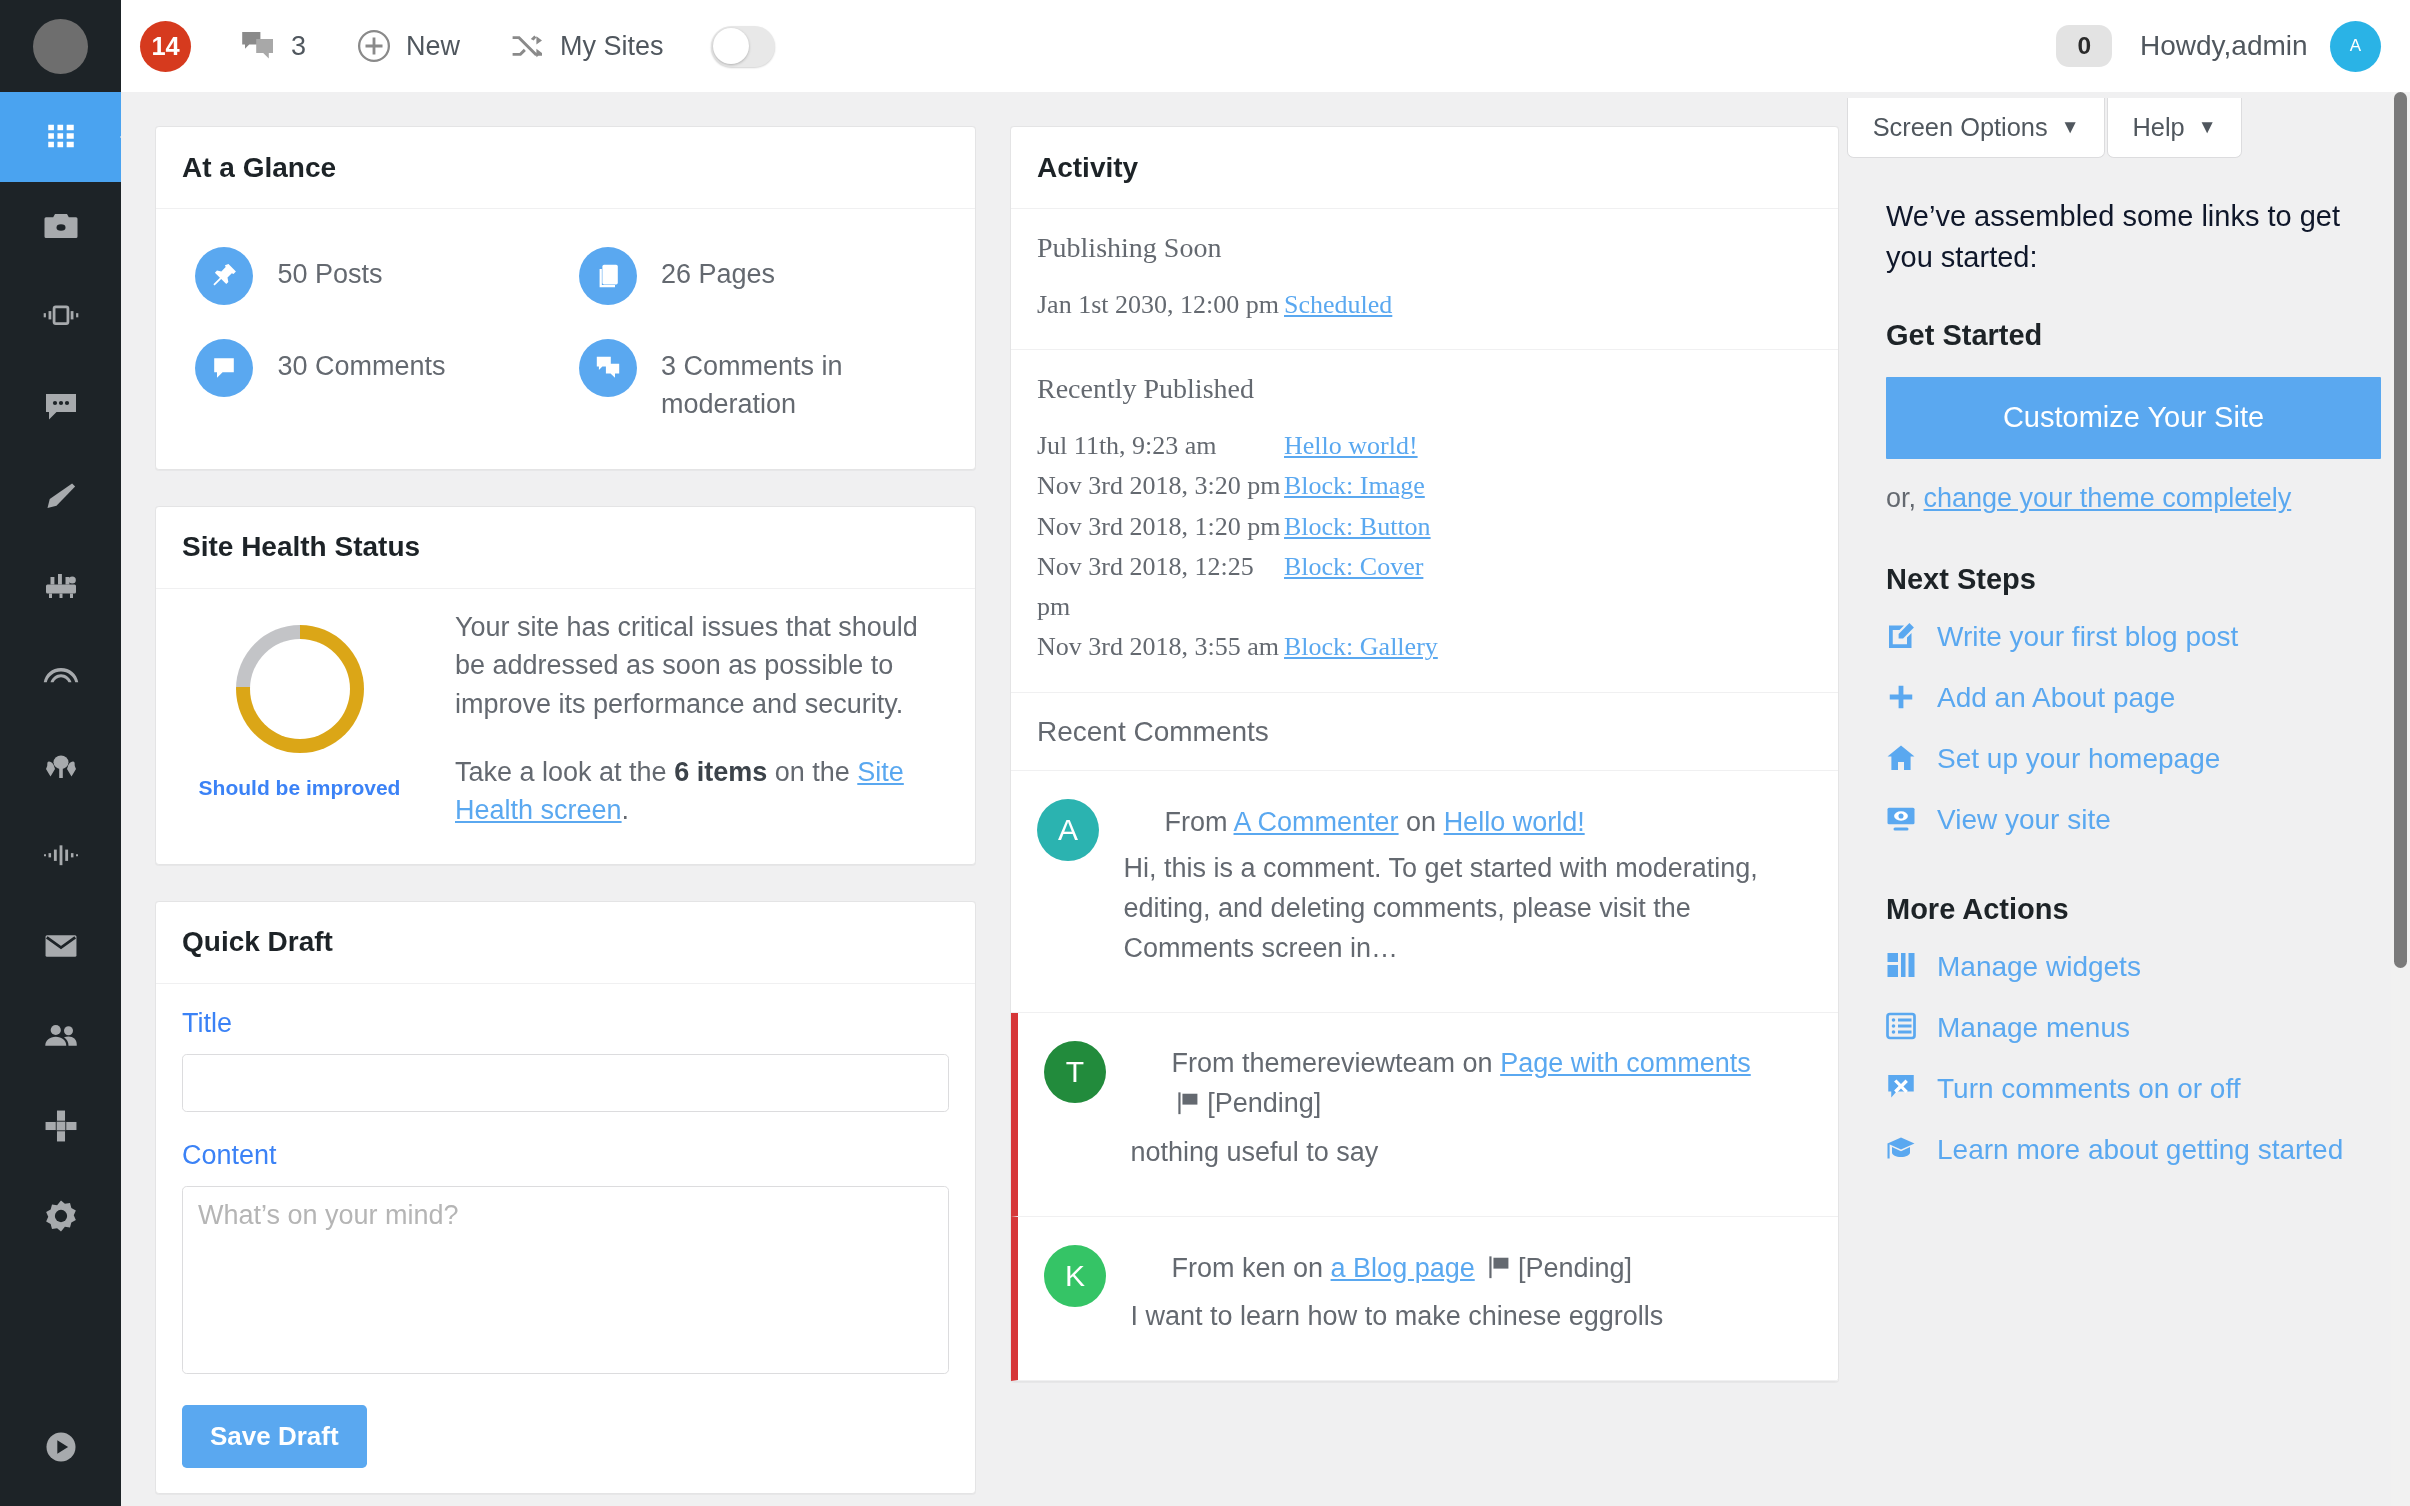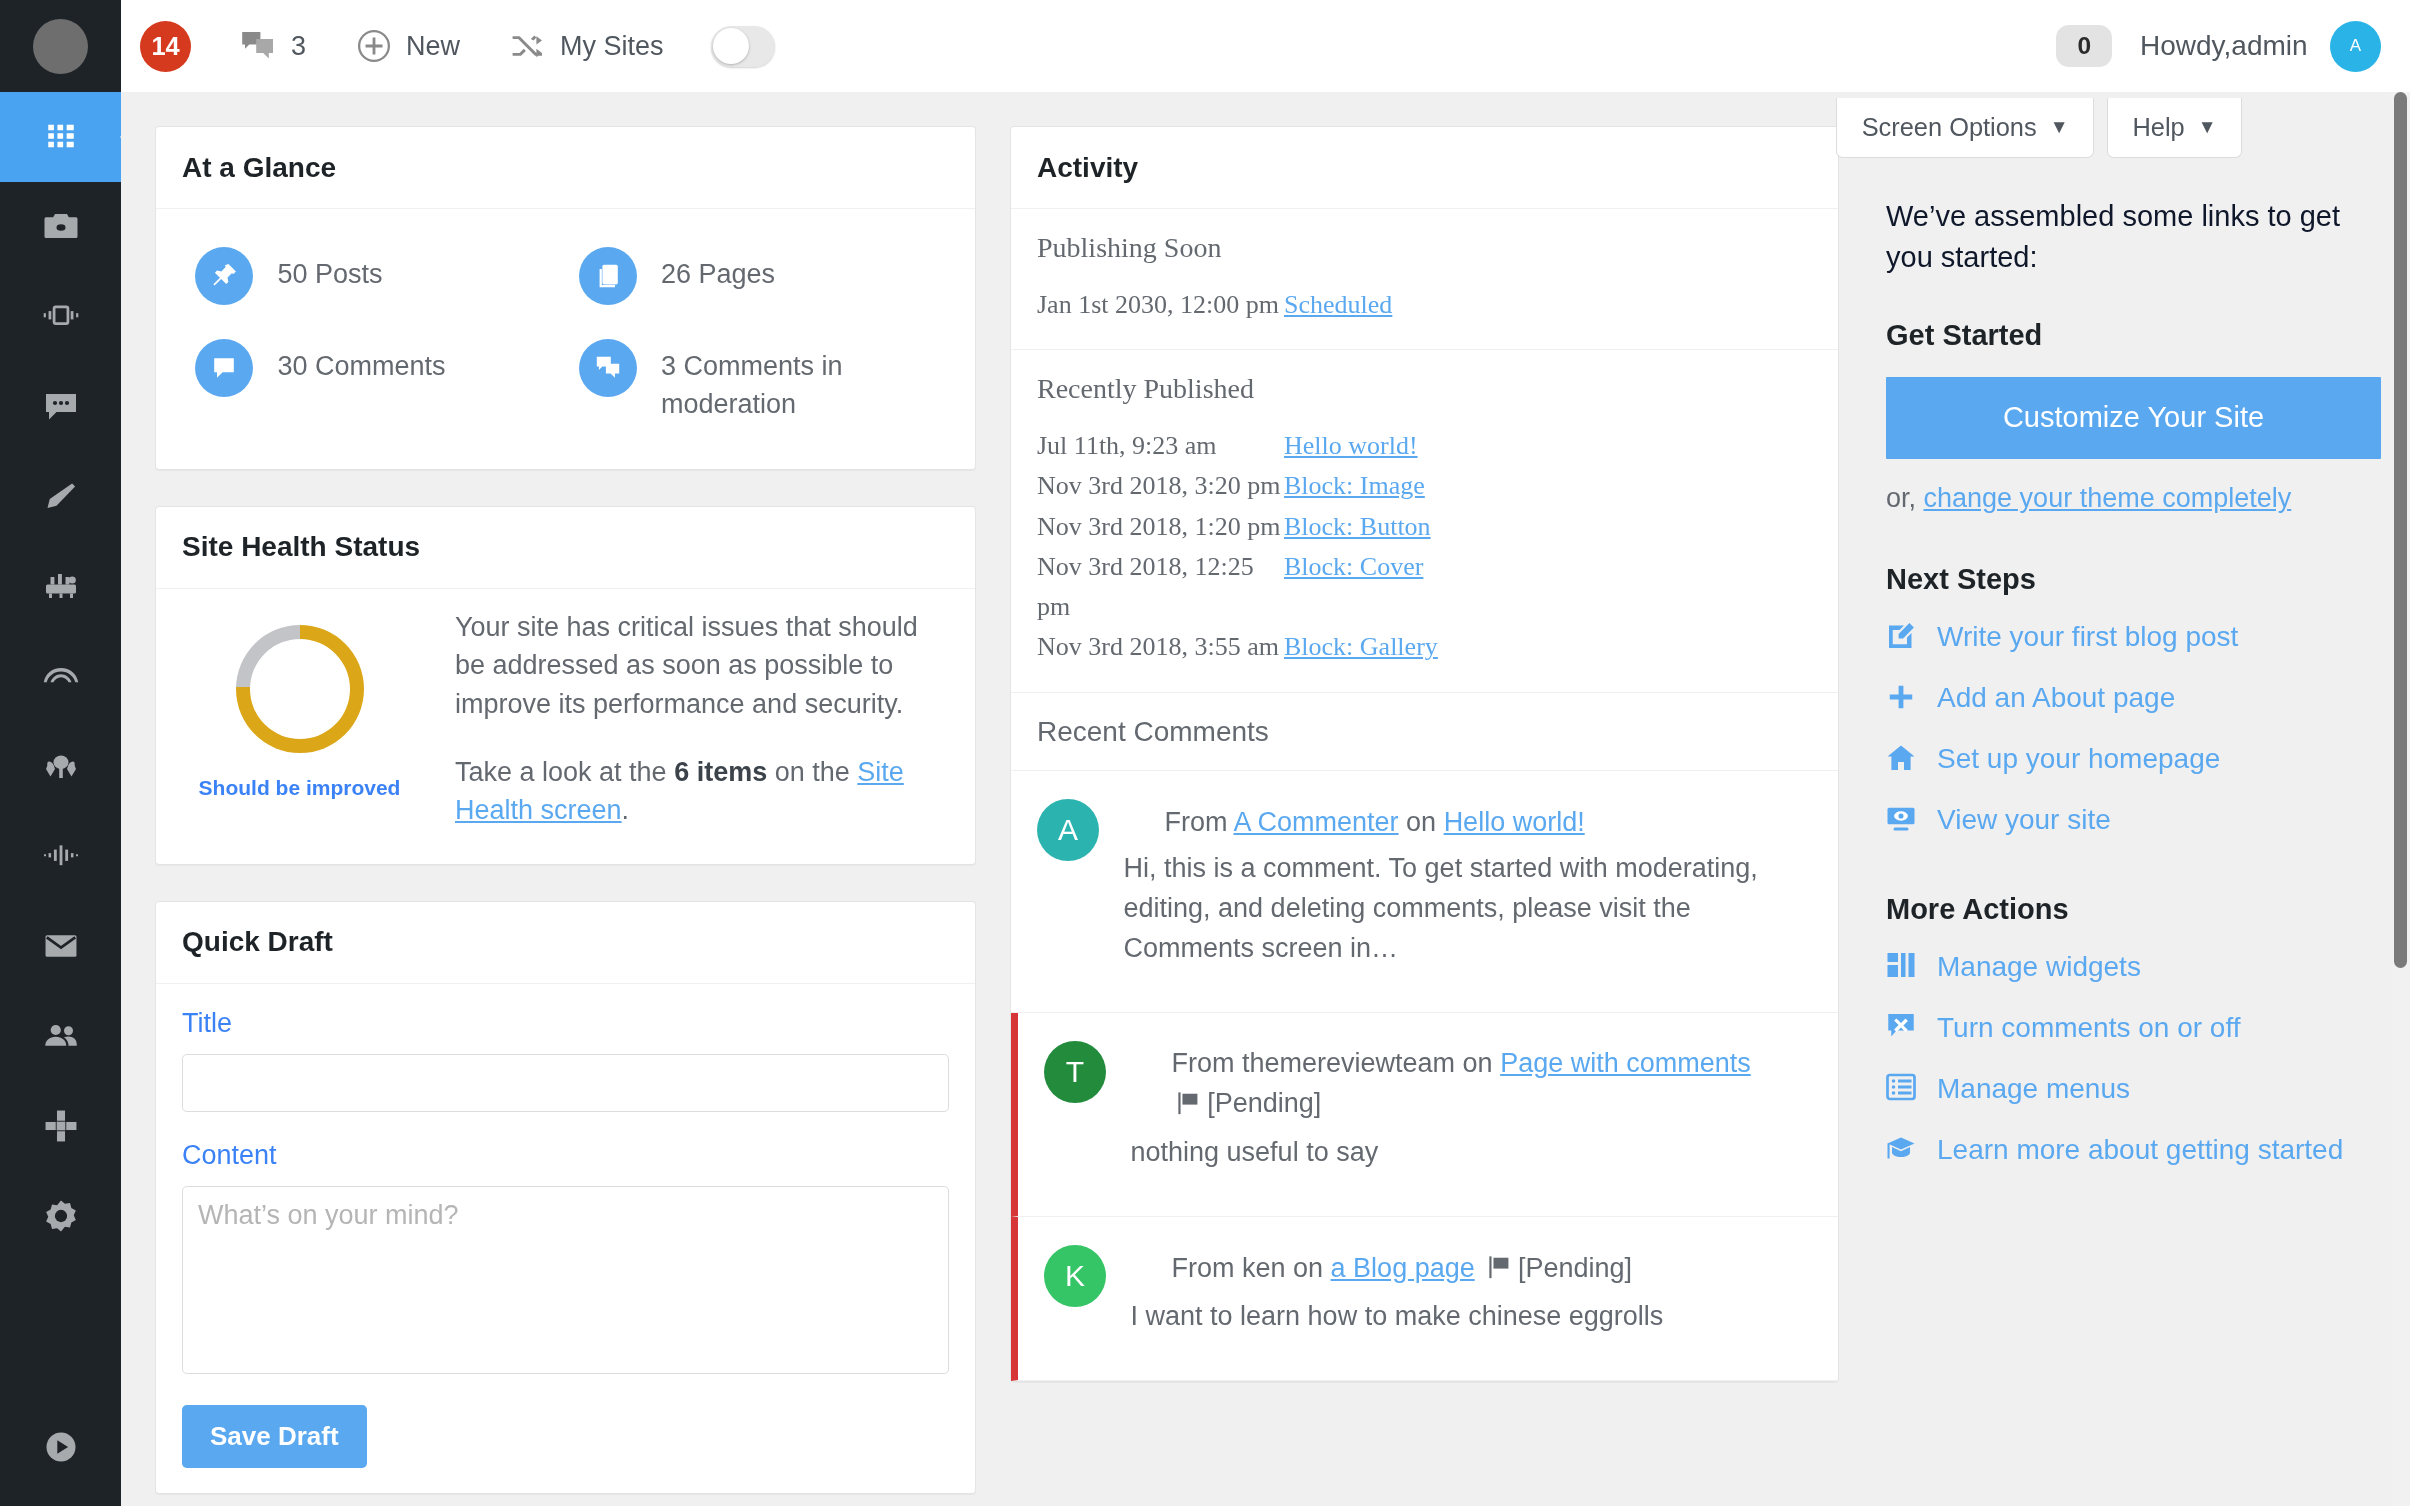--- a/index.html
+++ b/index.html
@@ -92,21 +92,21 @@
   .wrap {
     position: absolute; top: 92px; left: 121px;
     width: 2290px; height: 1414px;
     background: #f0f0f1;
     overflow: hidden;
   }
 
   
   .screen-meta {
     position: absolute; top: 5.6px; right: 169px;
-    display: flex; gap: 13px;
+    display: flex; gap: 2px;
   }
   .meta-btn {
     background: #fff; border: 0.9px solid #dcdcde; border-top: none;
     border-radius: 0 0 6.6px 6.6px;
     padding: 15px 24.5px;
     font-size: 25.4px; color: #50575e;
     display: flex; align-items: center; gap: 13px;
   }
   .caret { font-size: 19px; color: #50575e; }
 
@@ -663,43 +663,43 @@
                 <rect x="1" y="10" width="7" height="8"></rect>
                 <rect x="10" y="2" width="3" height="16"></rect>
                 <rect x="15" y="2" width="4" height="16"></rect>
               </svg>
           </span>
           <a href="#">Manage widgets</a>
         </li>
         <li>
           <span>
             <svg width="30" height="30" viewBox="0 0 20 20">
-                <path d="M1.5 2h17v11H7l-3.5 4v-4H1.5z"></path>
-                <path d="M7 5l3 3 3-3 1.6 1.6-3 3 3 3L13 14l-3-3-3 3-1.6-1.6 3-3-3-3z" fill="#fff"></path>
-              </svg>
-          </span>
-          <a href="#">Turn comments on or off</a>
-        </li>
-        <li>
-          <span>
-            <svg width="30" height="30" viewBox="0 0 20 20">
                 <rect x="1" y="2" width="18" height="16" rx="1.6" fill="none" stroke="#5aa8f0" stroke-width="1.8"></rect>
                 <circle cx="5" cy="6" r="1.2"></circle>
                 <circle cx="5" cy="10" r="1.2"></circle>
                 <circle cx="5" cy="14" r="1.2"></circle>
                 <rect x="8" y="5" width="9" height="2"></rect>
                 <rect x="8" y="9" width="9" height="2"></rect>
                 <rect x="8" y="13" width="9" height="2"></rect>
               </svg>
           </span>
           <a href="#">Manage menus</a>
         </li>
         <li>
           <span>
             <svg width="30" height="30" viewBox="0 0 20 20">
+                <path d="M1.5 2h17v11H7l-3.5 4v-4H1.5z"></path>
+                <path d="M7 5l3 3 3-3 1.6 1.6-3 3 3 3L13 14l-3-3-3 3-1.6-1.6 3-3-3-3z" fill="#fff"></path>
+              </svg>
+          </span>
+          <a href="#">Turn comments on or off</a>
+        </li>
+        <li>
+          <span>
+            <svg width="30" height="30" viewBox="0 0 20 20">
                 <path d="M10 3l9 4-9 4-9-4z"></path>
                 <path d="M4 9.4V13c0 1.8 2.7 3 6 3s6-1.2 6-3V9.4l-6 2.7z"></path>
                 <rect x="1" y="7" width="1.4" height="10"></rect>
               </svg>
           </span>
           <a href="#">Learn more about getting started</a>
         </li>
       </ul>
     </div>
 

